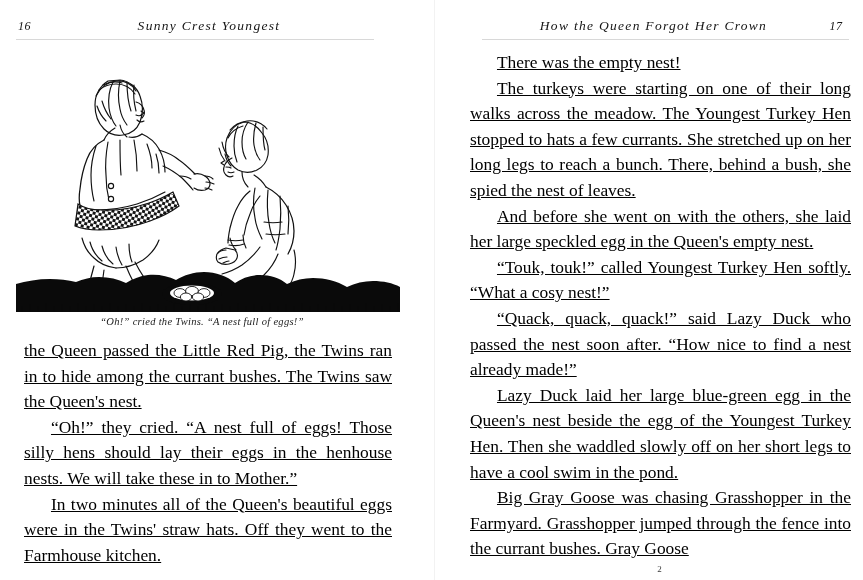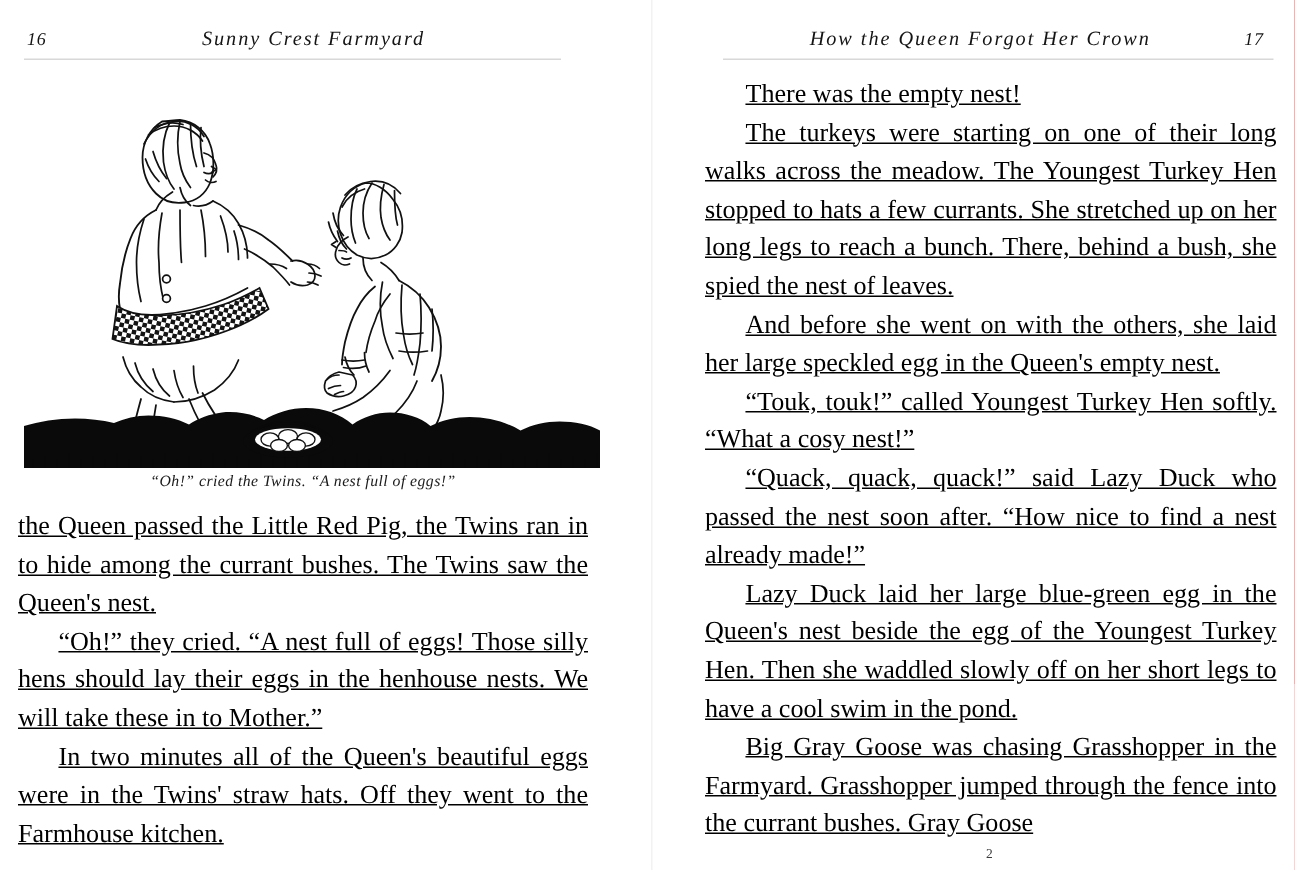--- a/index.html
+++ b/index.html
@@ -12,21 +12,21 @@
     height: 580px;
     overflow: hidden;
     font-family: "Liberation Serif", "DejaVu Serif", serif;
     color: #000000;
   }
   .spread {
     position: relative;
     width: 863px;
     height: 456px;
     display: flex;
-    background: #b91c1c;
+    background: #84cc16;
   }
   .page {
     position: relative;
     height: 580px;
     box-sizing: border-box;
     background: #ffffff;
   }
   .page-left {
     width: 420px;
     padding: 0 22px 0 12px;
@@ -110,21 +110,21 @@
   
   .body-text {
     font-size: 17.4px;
     line-height: 25.6px;
     text-align: justify;
     text-justify: inter-word;
     color: #000000;
     text-decoration: underline;
     -webkit-font-smoothing: antialiased;
   }
-  .body-left  { margin-top: 11px; padding-right: 6px; }
+  .body-left  { margin-top: 11px; padding-right: 6px; margin-left: 12px; }
   .body-right { margin-top: 10px; padding: 0 4px 0 6px; }
   .body-text p {
     margin: 0;
     text-indent: 0;
   }
   .body-text p.indent {
     text-indent: 1.55em;
   }
   .signature {
     position: absolute;
@@ -138,21 +138,21 @@
 </style>
 </head>
 <body>
 
 <div class="spread">
 
   <div class="page page-left">
 
     <div class="runhead runhead-left">
       <span class="folio">16</span>
-      <span class="rh-title">Sunny Crest Farmyard</span>
+      <span class="rh-title">Sunny Crest Youngest</span>
     </div>
     <div class="rule rule-left"></div>
 
     <div class="illus-wrap">
       <svg class="illus" viewBox="0 0 384 258">
         <rect x="0" y="0" width="384" height="258" fill="#ffffff"></rect>
 
         <g fill="none" stroke="#111111" stroke-width="1.15" stroke-linecap="round" stroke-linejoin="round">
 
           <path d="M92 27c-8 5-13 14-13 24 0 10 3 18 9 24 5 5 12 7 19 6 8-1 14-6 17-13 3-8 3-18 0-26-3-9-11-15-20-16-4 0-8 1-12 1z" fill="#ffffff" stroke-width="1.2"></path>

